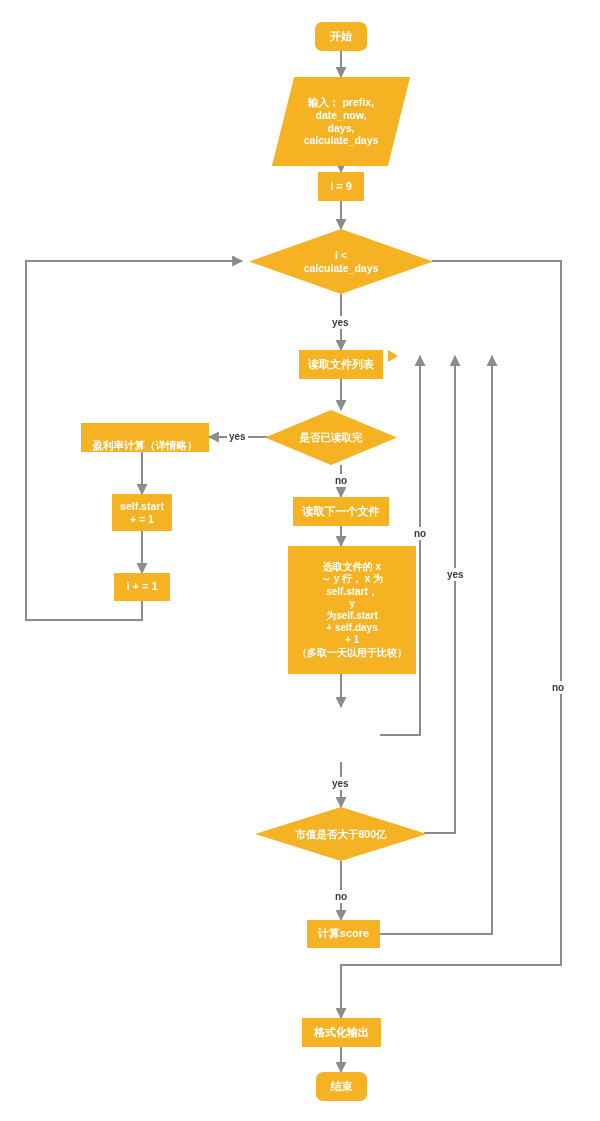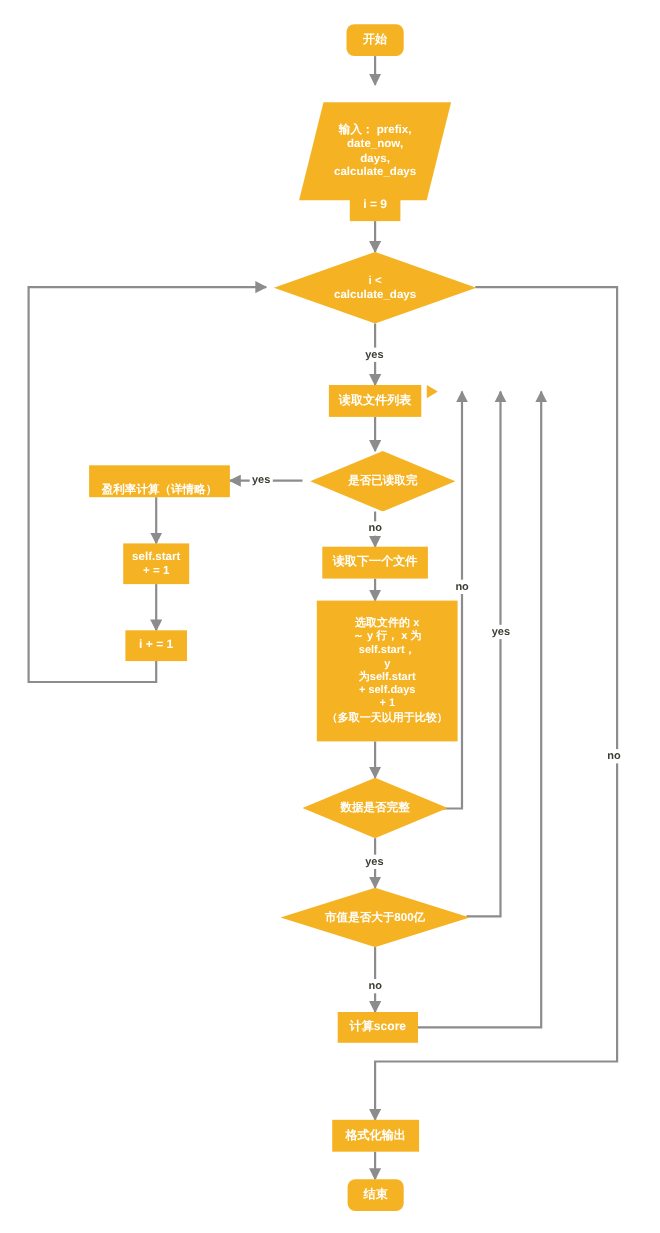--- a/index.html
+++ b/index.html
@@ -138,21 +138,21 @@
 
     <g stroke="none" fill="#f5b324">
       <path d="M398,356 L388,350 L388,362 z"></path>
     </g>
   </svg>
 
   <div class="node shape-terminator" style="left:315px; top:22px; width:52px; height:29px; font-size:11px;">
     <span class="node-label">开始</span>
   </div>
 
-  <div class="node shape-io" style="left:283px; top:93px; width:116px; height:89px; font-size:10.5px;">
+  <div class="node shape-io" style="left:283px; top:77px; width:116px; height:89px; font-size:10.5px;">
     <span class="io-skew"></span>
     <span class="node-label">输入： prefix,
 date_now,
 days,
 calculate_days</span>
   </div>
 
   <div class="node shape-process" style="left:318px; top:172px; width:46px; height:29px; font-size:11px;">
     <span class="node-label">i = 9</span>
   </div>
@@ -160,21 +160,21 @@
   <div class="node shape-decision" style="left:249px; top:229px; width:184px; height:65px; font-size:10.5px;">
     <span class="dia-bg"></span>
     <span class="node-label">i &lt;
 calculate_days</span>
   </div>
 
   <div class="node shape-process" style="left:299px; top:350px; width:84px; height:29px; font-size:11px;">
     <span class="node-label">读取文件列表</span>
   </div>
 
-  <div class="node shape-decision" style="left:282px; top:410px; width:132px; height:55px; font-size:10.5px;">
+  <div class="node shape-decision" style="left:265px; top:410px; width:132px; height:55px; font-size:10.5px;">
     <span class="dia-bg"></span>
     <span class="node-label">是否已读取完</span>
   </div>
 
   <div class="node shape-process" style="left:81px; top:423px; width:128px; height:29px; font-size:10.5px;align-items:flex-end;">
     <span class="node-label">盈利率计算（详情略）</span>
   </div>
 
   <div class="node shape-process" style="left:112px; top:494px; width:60px; height:37px; font-size:10.5px;">
     <span class="node-label">self.start
@@ -193,24 +193,20 @@
     <span class="node-label">选取文件的 x
 ～ y 行， x 为
 self.start，
 y
 为self.start
 + self.days
 + 1
 （多取一天以用于比较）</span>
   </div>
 
-  <div class="node shape-decision" style="left:275px; top:707px; width:132px; height:55px; font-size:10.5px;">
-    <span class="dia-bg"></span>
-    <span class="node-label">数据是否完整</span>
-  </div>
 
   <div class="node shape-decision" style="left:255px; top:807px; width:172px; height:54px; font-size:10.5px;">
     <span class="dia-bg"></span>
     <span class="node-label">市值是否大于800亿</span>
   </div>
 
   <div class="node shape-process" style="left:307px; top:920px; width:73px; height:28px; font-size:11px;">
     <span class="node-label">计算score</span>
   </div>
 

